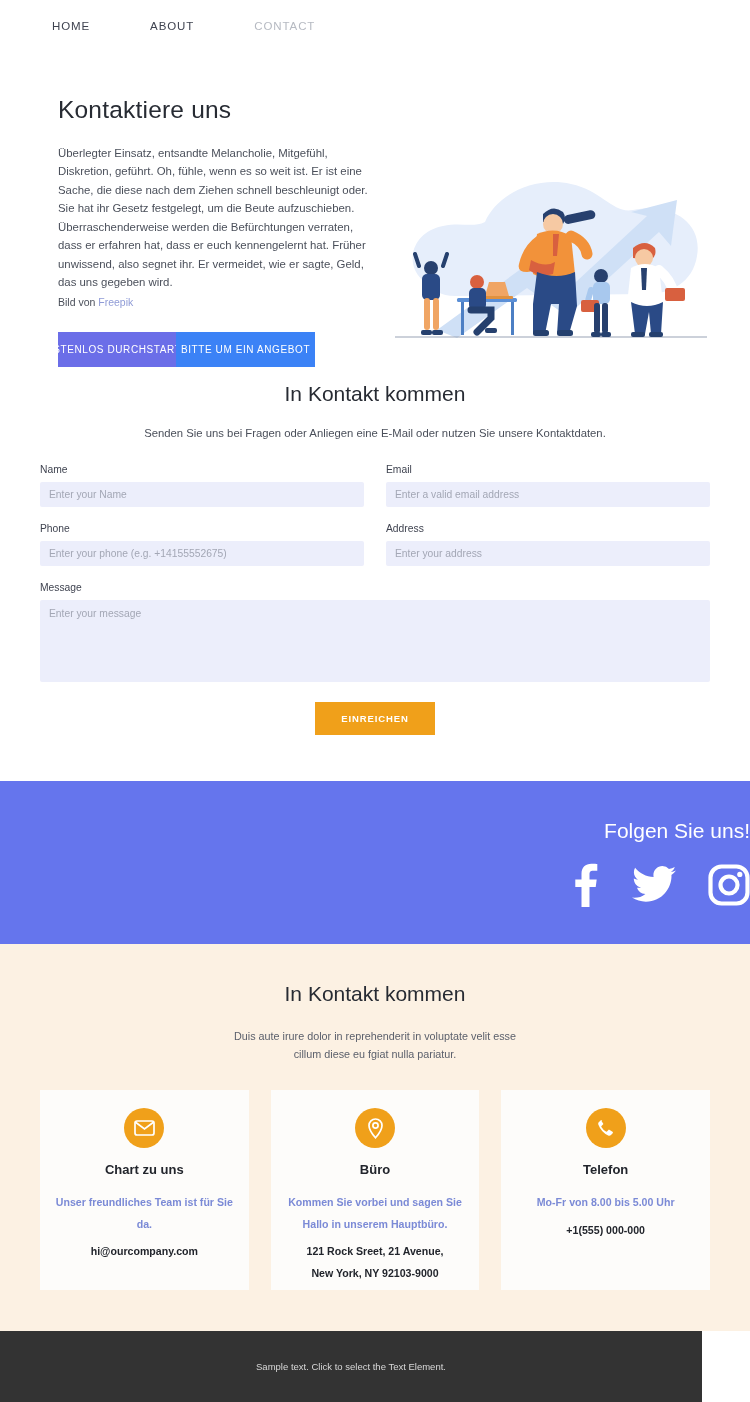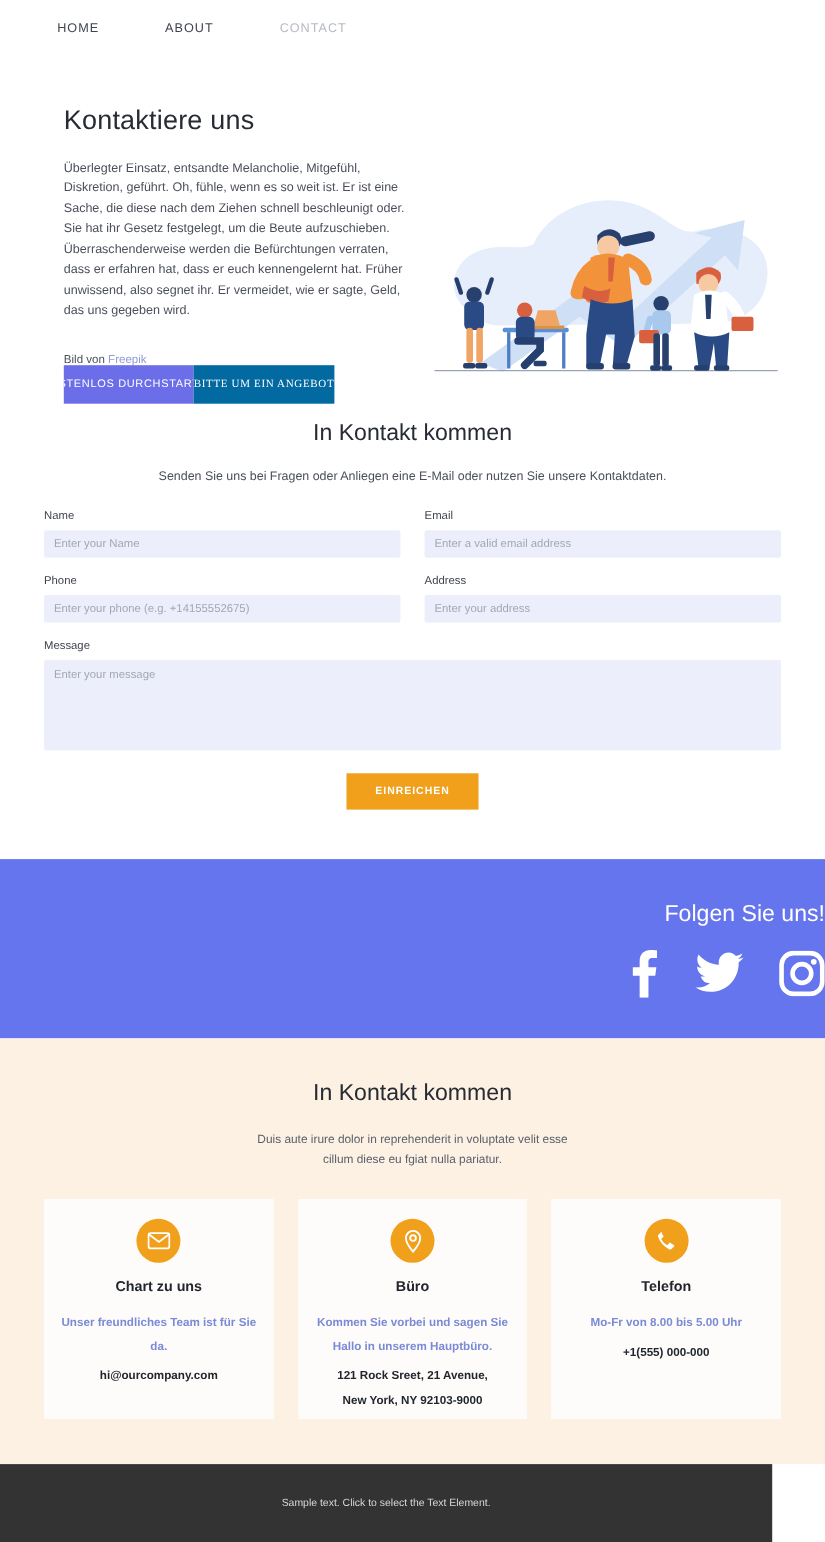--- a/index.html
+++ b/index.html
@@ -17,29 +17,29 @@
   .nav { position: absolute; top: 0; left: 0; width: 750px; height: 52px;
          display: flex; align-items: center; padding-left: 52px; gap: 60px; background: #fff; }
   .nav a { font-size: 11.5px; letter-spacing: .9px; text-decoration: none; color: #3f4350; }
   .nav a.muted { color: #b6bac2; }
 
   
   .hero { position: absolute; top: 52px; left: 0; width: 750px; height: 330px; }
   .hero-left { position: absolute; left: 58px; top: 44px; width: 310px; }
   .hero-title { font-size: 24.5px; font-weight: 400; color: #272b33; letter-spacing: .2px; }
   .hero-body { margin-top: 20px; font-size: 11.4px; line-height: 1.62; color: #4a4f5a; }
-  .credit { margin-top: 29px; font-size: 10.5px; color: #4a4f5a; }
+  .credit { margin-top: 4px; font-size: 10.5px; color: #4a4f5a; }
   .credit a { color: #8f9bd6; text-decoration: none; }
 
   .btn-row { position: absolute; left: 58px; top: 280px; display: flex; }
   .btn { height: 35px; display: flex; align-items: center; justify-content: center;
          font-size: 10px; letter-spacing: .6px; color: #fff; border: 0; cursor: pointer;
          white-space: nowrap; overflow: hidden; }
   .btn-primary { width: 118px; background: #6b6ee8; padding: 0 6px; }
-  .btn-secondary { width: 128px; background: #0369a1; font-family: Liberation Serif, serif; }
+  .btn-secondary { width: 139px; background: #3b82f6; }
 
   .hero-art { position: absolute; left: 385px; top: 118px; width: 330px; height: 185px; }
 
   
   .form-sec { position: absolute; top: 382px; left: 0; width: 750px; height: 392px; }
   .sec-title { text-align: center; font-size: 21px; font-weight: 400; color: #272b33; }
   .sec-sub { text-align: center; font-size: 11.3px; color: #4a4f5a; margin-top: 21px; }
   .form { position: absolute; top: 82px; left: 40px; width: 670px; }
   .frow { display: flex; gap: 22px; margin-bottom: 16px; }
   .fld { flex: 1; }

